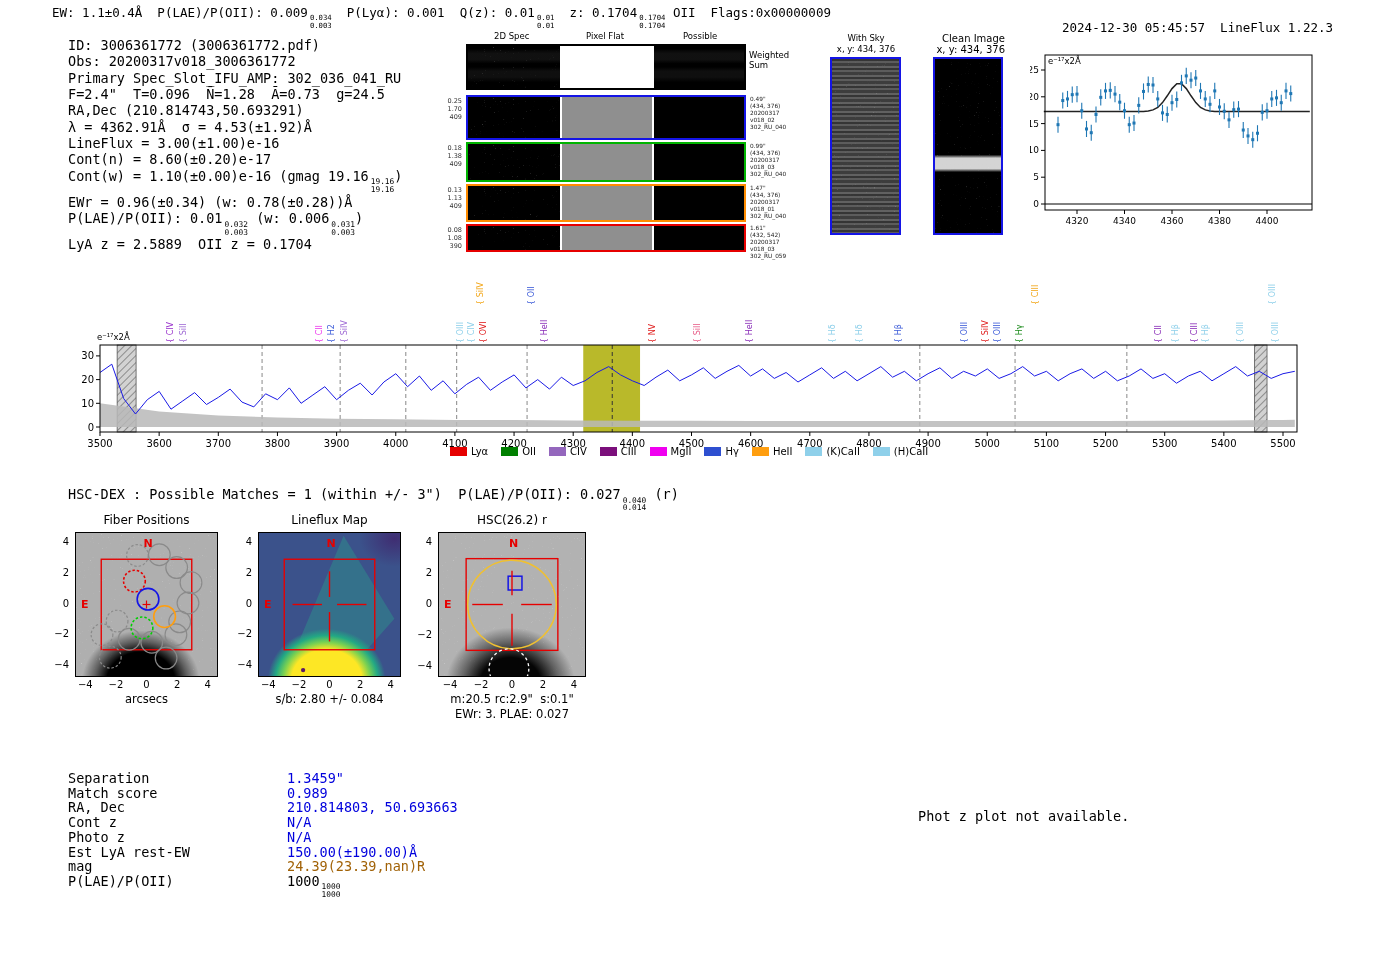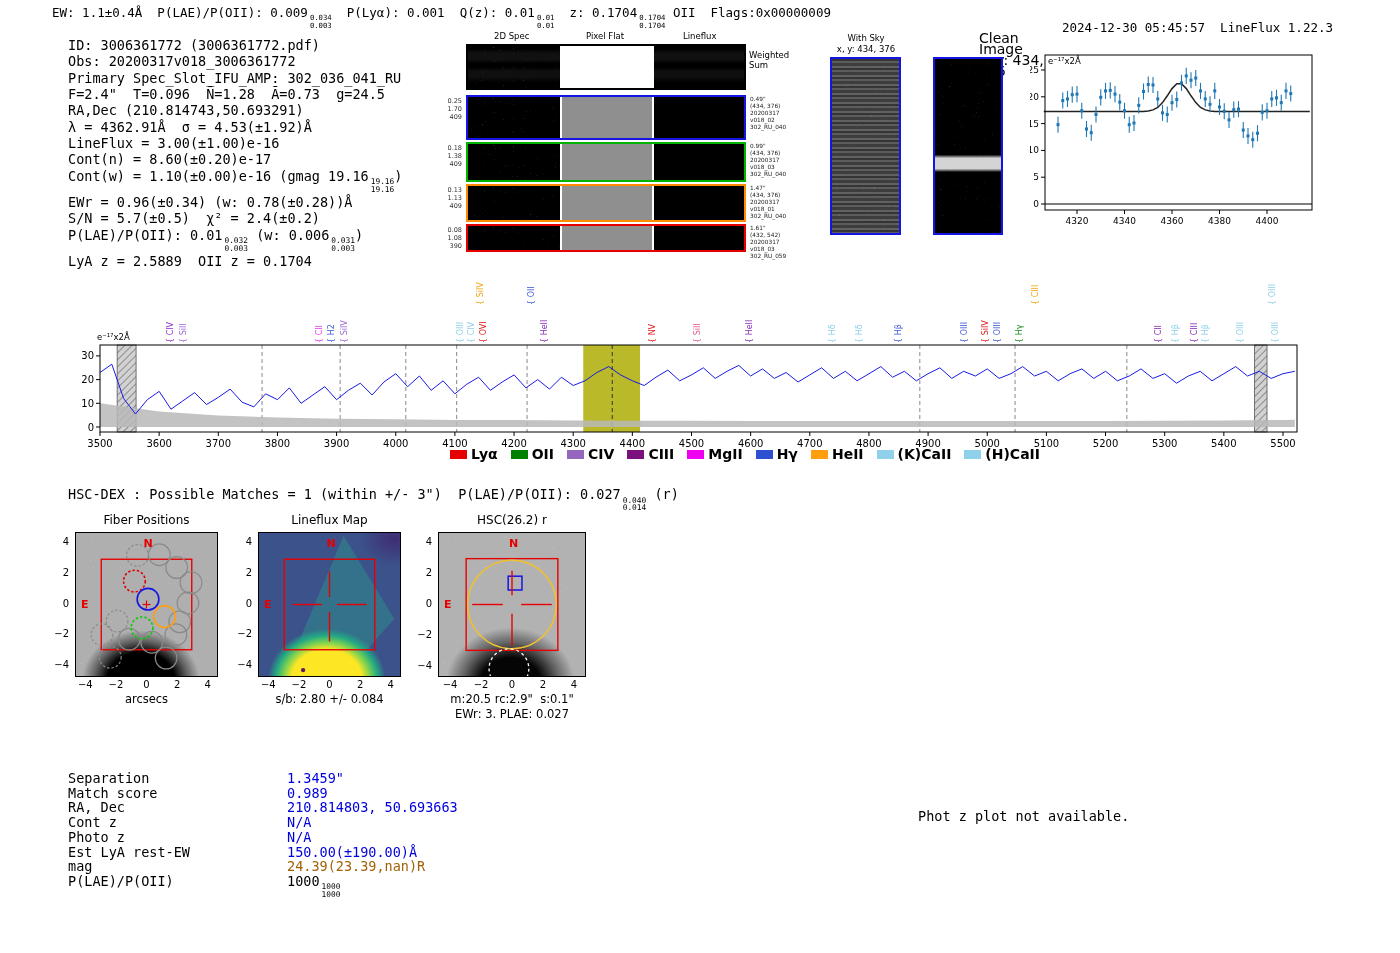--- a/index.html
+++ b/index.html
@@ -22,21 +22,21 @@
   .cut-title{position:absolute;font-family:"DejaVu Sans","Liberation Sans",sans-serif;font-size:12px;
              text-align:center;transform:translateX(-50%);white-space:pre;}
   .cut-cap{position:absolute;font-family:"DejaVu Sans","Liberation Sans",sans-serif;font-size:11.5px;
            text-align:center;transform:translateX(-50%);white-space:pre;}
   .compass{position:absolute;color:#e60000;font-family:"DejaVu Sans","Liberation Sans",sans-serif;
            font-size:11px;font-weight:bold;}
   .emi{position:absolute;font-family:"DejaVu Sans","Liberation Sans",sans-serif;font-size:8px;
        line-height:9px;white-space:pre;transform-origin:0 100%;transform:rotate(-90deg);}
   .legend-item{display:flex;align-items:center;gap:4px;}
   .legend-sw{width:17px;height:9px;display:inline-block;}
-  .legend-lb{font-family:"DejaVu Sans","Liberation Sans",sans-serif;font-size:14px;font-weight:bold;}
+  .legend-lb{font-family:"DejaVu Sans","Liberation Sans",sans-serif;font-size:10px;}
 </style>
 </head>
 <body>
 
 <svg width="0" height="0" style="position:absolute" aria-hidden="true">
   <defs>
     <filter id="nzF" x="0" y="0" width="100%" height="100%">
       <feTurbulence type="fractalNoise" baseFrequency="0.9" numOctaves="2" stitchTiles="stitch"></feTurbulence>
       <feColorMatrix type="matrix" values="0 0 0 0 0  0 0 0 0 0  0 0 0 0 0  0.9 0.9 0.9 0 0"></feColorMatrix>
     </filter>
@@ -72,29 +72,28 @@
       <div class="rl-line"><span>ID: 3006361772 (3006361772.pdf)</span></div>
       <div class="rl-line"><span>Obs: 20200317v018_3006361772</span></div>
       <div class="rl-line"><span>Primary Spec_Slot_IFU_AMP: 302_036_041_RU</span></div>
       <div class="rl-line"><span>F=2.4"  T=0.096  N̄=1.28  Ā=0.73  g=24.5</span></div>
       <div class="rl-line"><span>RA,Dec (210.814743,50.693291)</span></div>
       <div class="rl-line"><span>λ = 4362.91Å  σ = 4.53(±1.92)Å</span></div>
       <div class="rl-line"><span>LineFlux = 3.00(±1.00)e-16</span></div>
       <div class="rl-line"><span>Cont(n) = 8.60(±0.20)e-17</span></div>
       <div class="rl-line"><span>Cont(w) = 1.10(±0.00)e-16 (gmag 19.16</span><span class="frac"><span>19.16</span><span>19.16</span></span><span>)</span></div>
       <div class="rl-line"><span>EWr = 0.96(±0.34) (w: 0.78(±0.28))Å</span></div>
-      <div class="rl-line"><span>S/N = 5.7(±0.5)  χ² = 2.4(±0.2)</span></div>
       <div class="rl-line"><span>P(LAE)/P(OII): 0.01</span><span class="frac"><span>0.032</span><span>0.003</span></span><span> (w: 0.006</span><span class="frac"><span>0.031</span><span>0.003</span></span><span>)</span></div>
       <div class="rl-line"><span>LyA z = 2.5889  OII z = 0.1704</span></div>
     </div>
 
   <div class="abs sans" style="left:466px;top:31px;width:280px;font-size:8.5px;color:#000;">
     <span class="abs" style="left:28px;top:0;">2D Spec</span>
     <span class="abs" style="left:120px;top:0;">Pixel Flat</span>
-    <span class="abs" style="left:217px;top:0;">Lineflux</span>
+    <span class="abs" style="left:217px;top:0;">Possible</span>
   </div>
 
   <div class="strip-row" style="left:466px;top:44px;width:280px;height:46px;border:2px solid #000;">
     <div class="seg" style="left:0;width:92px;background:#c8c8c8;">
       <svg class="nz">
           <rect width="100%" height="100%" filter="url(#nzF)"></rect>
         </svg>
       <div class="bandshade"></div>
     </div>
     <div class="seg" style="left:94px;width:90px;background:#ffffff;"></div>
@@ -198,21 +197,21 @@
   <div class="abs sans" style="left:830px;top:33px;width:72px;text-align:center;font-size:8.5px;line-height:11px;">
     <div>With Sky</div>
     <div>x, y: 434, 376</div>
   </div>
   <div class="abs" style="left:830px;top:57px;width:71px;height:178px;border:2px solid #1414e6;box-sizing:border-box;
        background:repeating-linear-gradient(180deg,#787878 0 2px,#cfcfcf 2px 4px,#8a8a8a 4px 7px,#d8d8d8 7px 9px);">
     <svg class="nz" style="opacity:.55">
         <rect width="100%" height="100%" filter="url(#nzF)"></rect>
       </svg>
   </div>
-  <div class="abs sans" style="left:979px;top:33px;width:72px;text-align:left;font-size:14px;line-height:11px;">
+  <div class="abs sans" style="left:933px;top:33px;width:72px;text-align:right;font-size:10px;line-height:11px;">
     <div>Clean Image</div>
     <div>x, y: 434, 376</div>
   </div>
   <div class="abs" style="left:933px;top:57px;width:70px;height:178px;border:2px solid #1414e6;box-sizing:border-box;background:#9a9a9a;">
     <svg class="nz">
         <rect width="100%" height="100%" filter="url(#nzF)"></rect>
       </svg>
     <div class="abs" style="inset:0;background:linear-gradient(180deg,rgba(0,0,0,0) 0 55%,rgba(235,235,235,.9) 57% 63%,rgba(0,0,0,0) 65%);"></div>
   </div>
 

